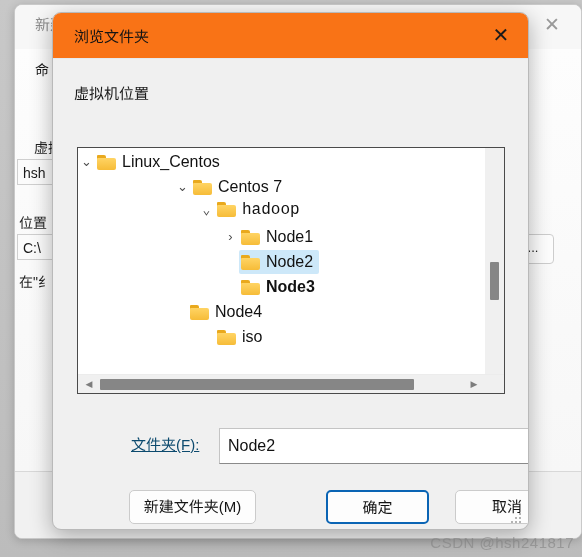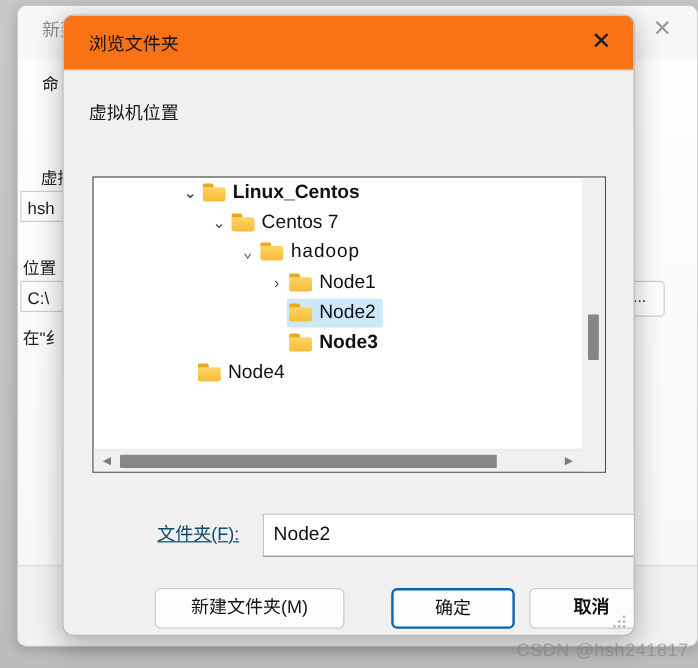--- a/index.html
+++ b/index.html
@@ -336,27 +336,27 @@
     border: 1px solid #cbcbcb;
     border-radius: 5px;
     font-size: 15px;
     color: #141414;
     line-height: 32px;
     text-align: center;
     white-space: nowrap;
     box-sizing: border-box;
     cursor: default;
   }
-  .dlg-btn.newfolder { left: 76px; width: 158px; }
+  .dlg-btn.newfolder { left: 76px; width: 127px; }
   .dlg-btn.ok {
     left: 273px;
     width: 103px;
     border: 2px solid #0a64b4;
   }
-  .dlg-btn.cancel { left: 388px; width: 104px; font-weight: bold; }
+  .dlg-btn.cancel { left: 402px; width: 104px; }
 
   .resize-grip {
     position: absolute;
     right: 5px;
     bottom: 4px;
     width: 12px;
     height: 12px;
   }
   .resize-grip i {
     position: absolute;
@@ -411,27 +411,28 @@
 
     <div class="dlg-titlebar">
       <div class="dlg-title-text">浏览文件夹</div>
       <div class="dlg-close">✕</div>
     </div>
 
     <div class="dlg-heading">虚拟机位置</div>
 
     <div class="tree-pane">
       <div class="tree-scroll" id="tree-scroll">
-          <div class="tree-row" style="padding-left: 72px; font-weight: bold;"><span class="chev">⌄</span><span class="label-wrap"><span class="folder-ico"></span><span>Linux_Centos</span></span></div>
+          <div class="tree-row" style=""><span class="chev">⌄</span><span class="label-wrap"><span class="folder-ico"></span><span>Linux_Centos</span></span></div>
           <div class="tree-row" style="padding-left: 96px;"><span class="chev">⌄</span><span class="label-wrap"><span class="folder-ico"></span><span>Centos 7</span></span></div>
           <div class="tree-row" style="padding-left: 120px; font-family: Liberation Mono, monospace;"><span class="chev">⌄</span><span class="label-wrap"><span class="folder-ico"></span><span>hadoop</span></span></div>
           <div class="tree-row" style="padding-left: 144px;"><span class="chev">›</span><span class="label-wrap"><span class="folder-ico"></span><span>Node1</span></span></div>
           <div class="tree-row selected" style="padding-left: 144px;"><span class="chev"></span><span class="label-wrap"><span class="folder-ico"></span><span>Node2</span></span></div>
           <div class="tree-row" style="padding-left: 144px; font-weight: bold;"><span class="chev"></span><span class="label-wrap"><span class="folder-ico"></span><span>Node3</span></span></div>
-          <div class="tree-row" style="padding-left: 68px;"><span class="chev"></span><span class="label-wrap"><span class="folder-ico"></span><span>Node4</span></span></div>
+          <div class="tree-row" style="padding-left: 93px;"><span class="chev"></span><span class="label-wrap"><span class="folder-ico"></span><span>Node4</span></span></div>
+          <div class="tree-row" style="padding-left: 120px;"><span class="chev"></span><span class="label-wrap"><span class="folder-ico"></span><span>iso</span></span></div>
         </div>
 
       <div class="vsb">
         <div class="vsb-thumb"></div>
       </div>
 
       <div class="hsb">
         <div class="hsb-arrow left">◀</div>
         <div class="hsb-thumb"></div>
         <div class="hsb-arrow right">▶</div>

